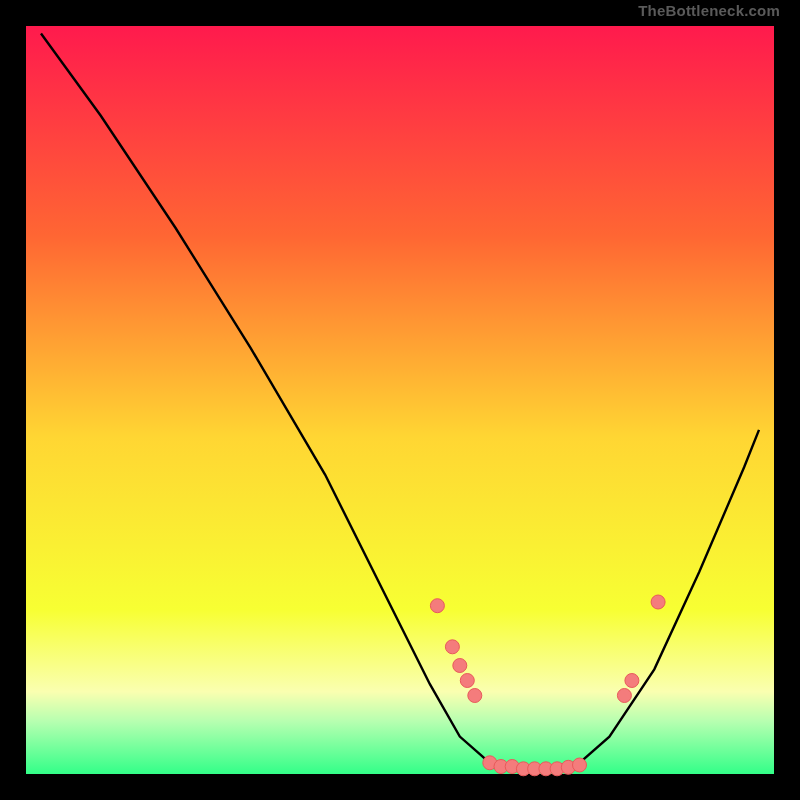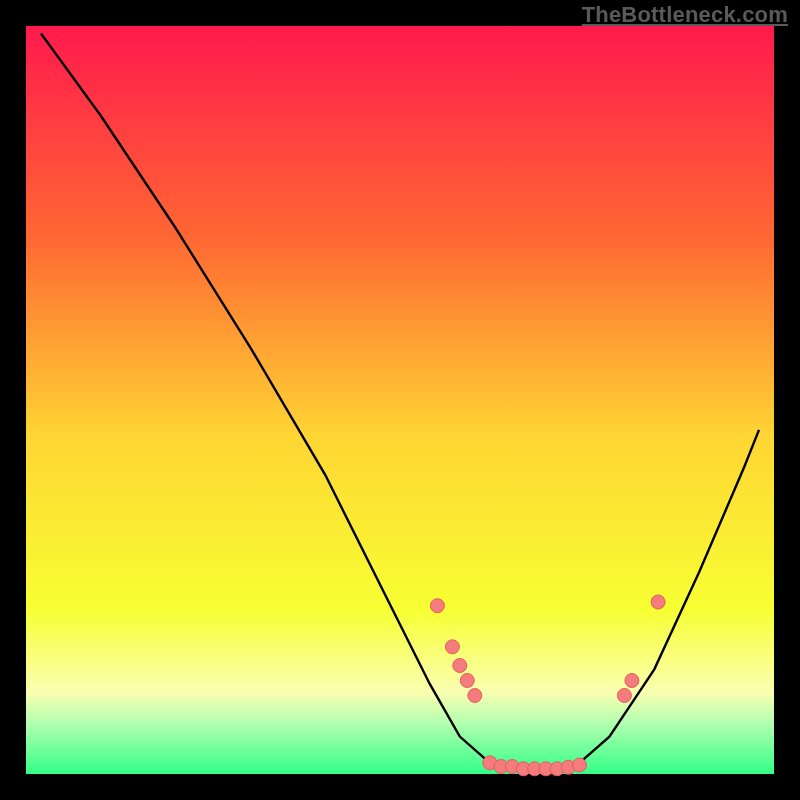--- a/index.html
+++ b/index.html
@@ -16,27 +16,26 @@
     position: absolute;
     top: 0;
     left: 0;
     width: 800px;
     height: 800px;
     background: #000000;
   }
   .watermark {
     position: absolute;
     top: 2px;
-    right: 12px;
+    right: 20px;
     color: #5a5a5a;
-    font-size: 22px;
+    font-size: 15px;
     font-weight: bold;
     letter-spacing: 0.2px;
     z-index: 20;
-    text-decoration: underline;
   }
   svg.plot {
     position: absolute;
     top: 0;
     left: 0;
   }
 </style>
 </head>
 <body>
 

